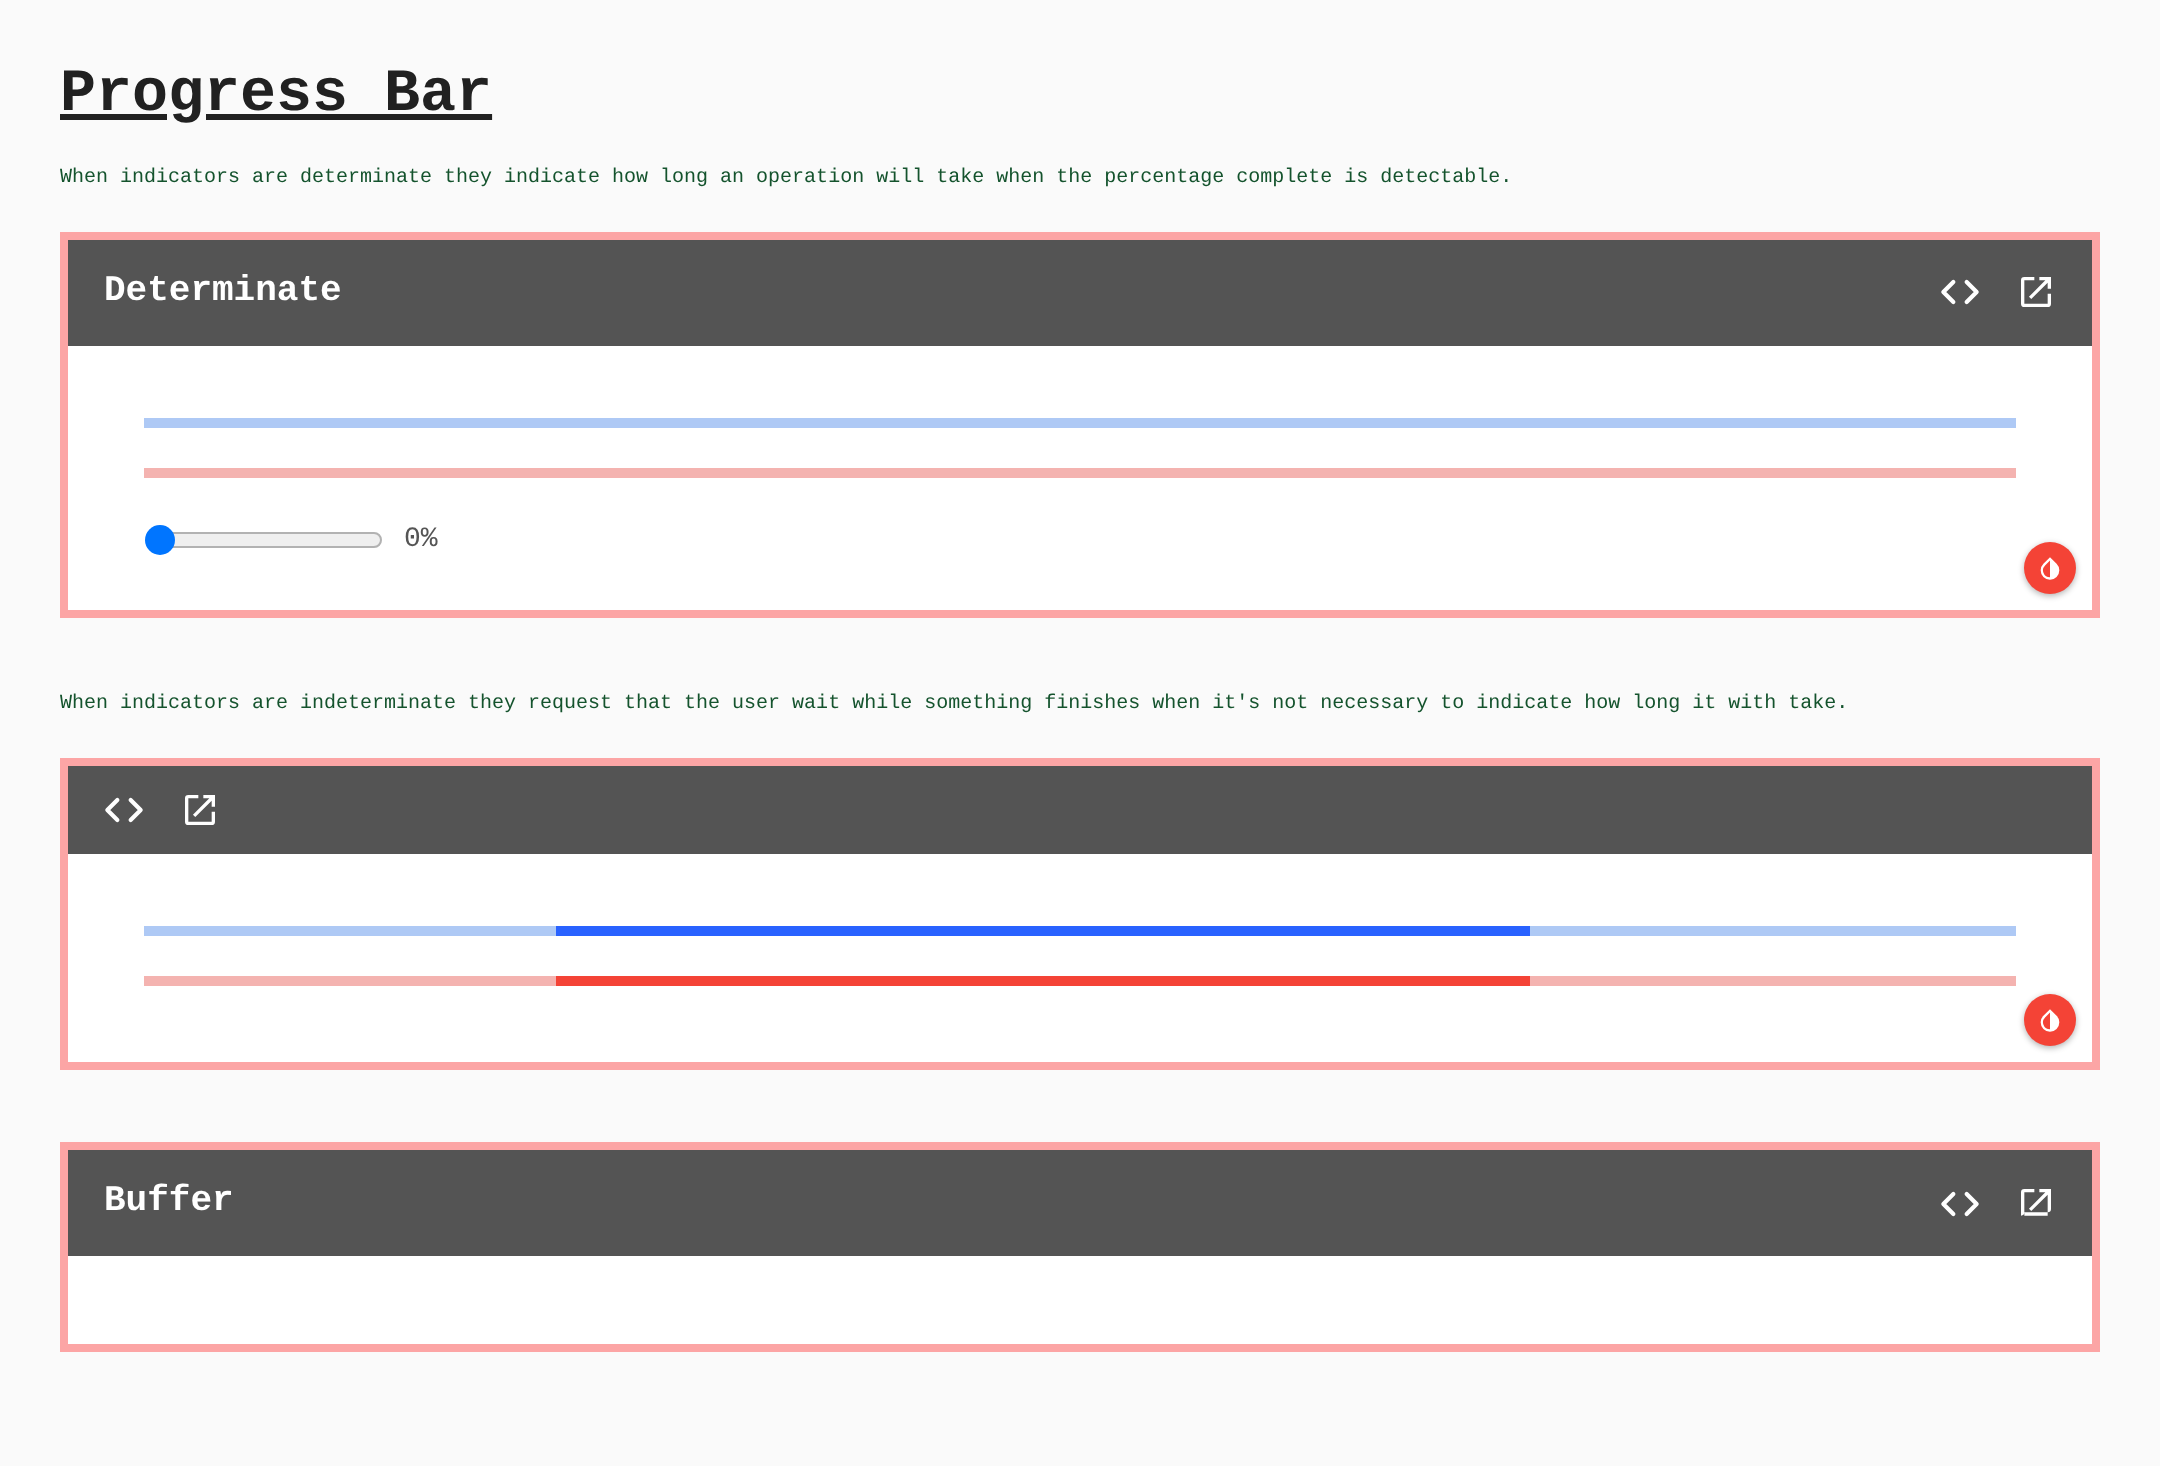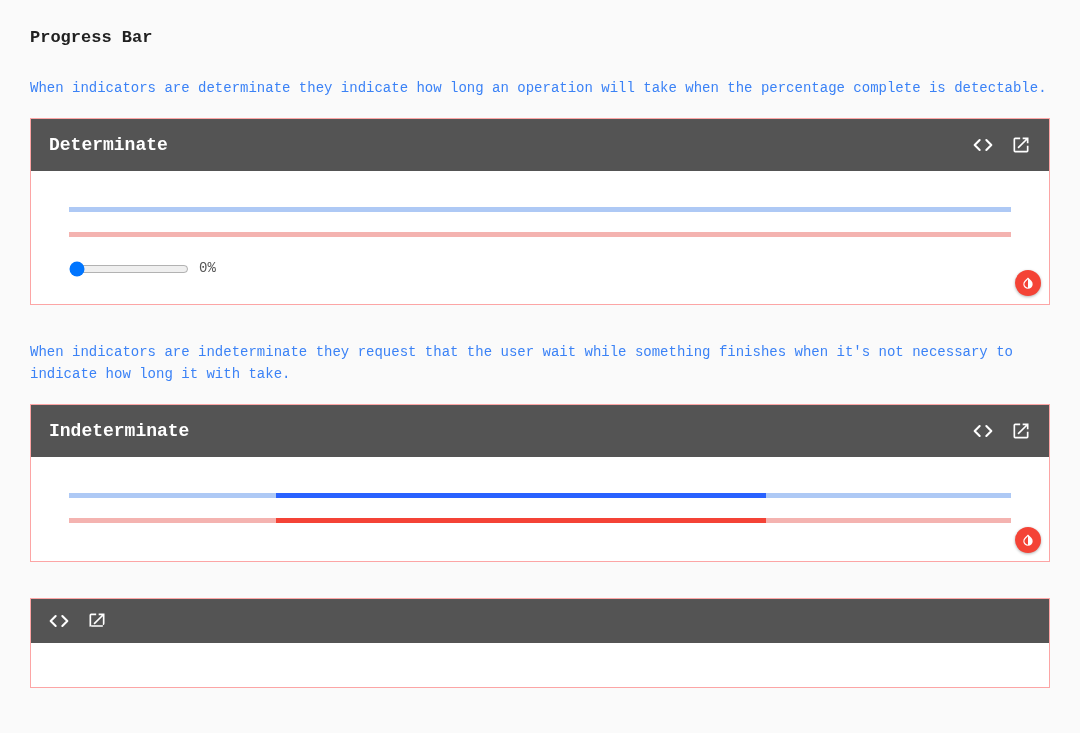--- a/index.html
+++ b/index.html
@@ -13,32 +13,33 @@
       color: #212121;
       font-size: 14px;
       line-height: 1.6;
       padding: 24px 0;
       width: 1080px;
     }
     .container {
       padding: 0 30px;
     }
     .page-title {
-      font-size: 17px;
+      font-size: 30px;
       font-weight: bold;
-      margin-bottom: 26px;
+      margin-bottom: 10px;
+      text-decoration: underline;
     }
     .desc {
-      font-size: 14px;
-      color: #3b82f6;
+      font-size: 10px;
+      color: #14532d;
       margin-bottom: 18px;
       line-height: 1.6;
     }
     .card {
-      border: 1px solid #fca5a5;
+      border: 4px solid #fca5a5;
       background: #fff;
       margin-bottom: 36px;
       position: relative;
     }
     .card-header {
       background: #545454;
       color: #fff;
       padding: 12px 18px;
       font-size: 18px;
       font-weight: bold;
@@ -174,21 +175,20 @@
             <path d="M12 2.69l5.66 5.66A8 8 0 1 1 6.34 8.34L12 2.69zM12 5.52L7.76 9.76A6 6 0 0 0 12 20V5.52z"></path>
           </svg>
       </div>
     </div>
   </div>
 
   <p class="desc">When indicators are indeterminate they request that the user wait while something finishes when it's not necessary to indicate how long it with take.</p>
 
   <div class="card">
     <div class="card-header">
-      <span class="title">Indeterminate</span>
       <div class="header-actions">
         <span class="icon-btn">
           <svg width="20" height="20" viewBox="0 0 24 24" fill="none" stroke="currentColor" stroke-width="2.5" stroke-linecap="round" stroke-linejoin="round">
               <polyline points="8 6 2 12 8 18"></polyline>
               <polyline points="16 6 22 12 16 18"></polyline>
             </svg>
         </span>
         <span class="icon-btn">
           <svg width="20" height="20" viewBox="0 0 24 24" fill="currentColor">
               <path d="M19 19H5V5h6V3H5a2 2 0 0 0-2 2v14a2 2 0 0 0 2 2h14a2 2 0 0 0 2-2v-6h-2v6zM14 3v2h3.59l-9.83 9.83 1.41 1.41L19 6.41V10h2V3h-7z"></path>
@@ -207,20 +207,21 @@
         <svg viewBox="0 0 24 24" fill="currentColor">
             <path d="M12 2.69l5.66 5.66A8 8 0 1 1 6.34 8.34L12 2.69zM12 5.52L7.76 9.76A6 6 0 0 0 12 20V5.52z"></path>
           </svg>
       </div>
     </div>
   </div>
 
 
   <div class="card" style="margin-bottom:0;">
     <div class="card-header">
+      <span class="title">Buffer</span>
       <div class="header-actions">
         <span class="icon-btn">
           <svg width="20" height="20" viewBox="0 0 24 24" fill="none" stroke="currentColor" stroke-width="2.5" stroke-linecap="round" stroke-linejoin="round">
               <polyline points="8 6 2 12 8 18"></polyline>
               <polyline points="16 6 22 12 16 18"></polyline>
             </svg>
         </span>
         <span class="icon-btn">
           <svg width="20" height="20" viewBox="0 0 24 24" fill="currentColor">
               <path d="M19 19H5V5h6V3H5a2 2 0 0 0-2 2v14a2 2 0 0 0 2-2h14a2 2 0 0 0 2-2v-6h-2v6zM14 3v2h3.59l-9.83 9.83 1.41 1.41L19 6.41V10h2V3h-7z"></path>

